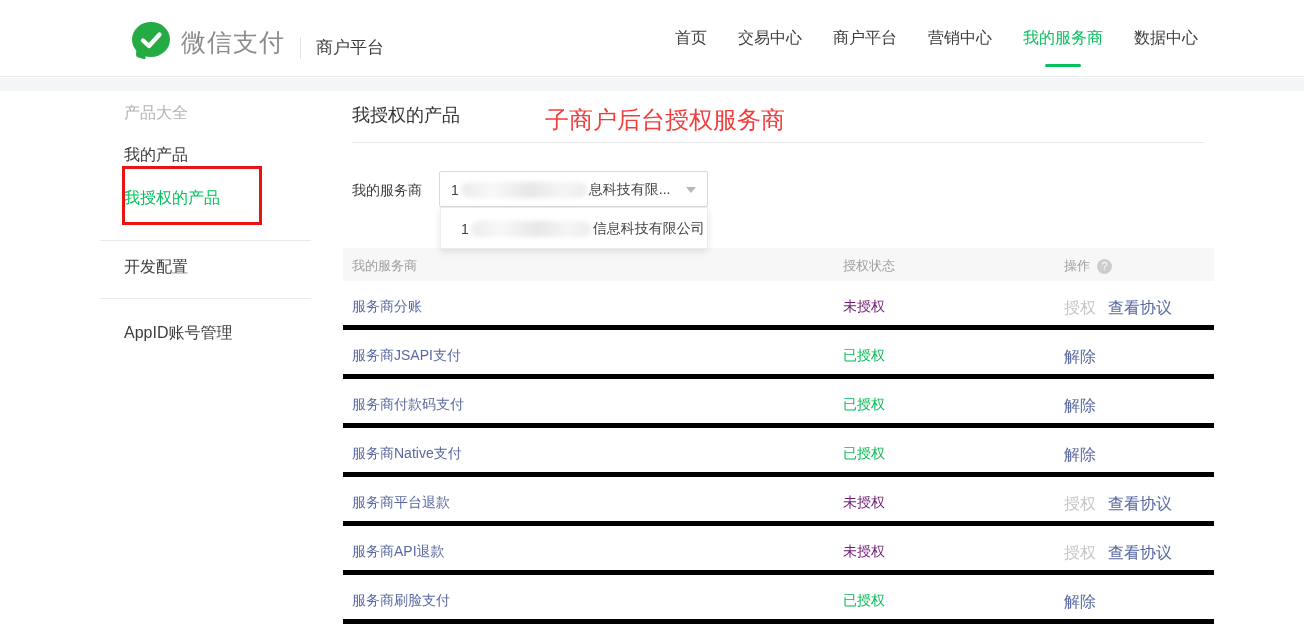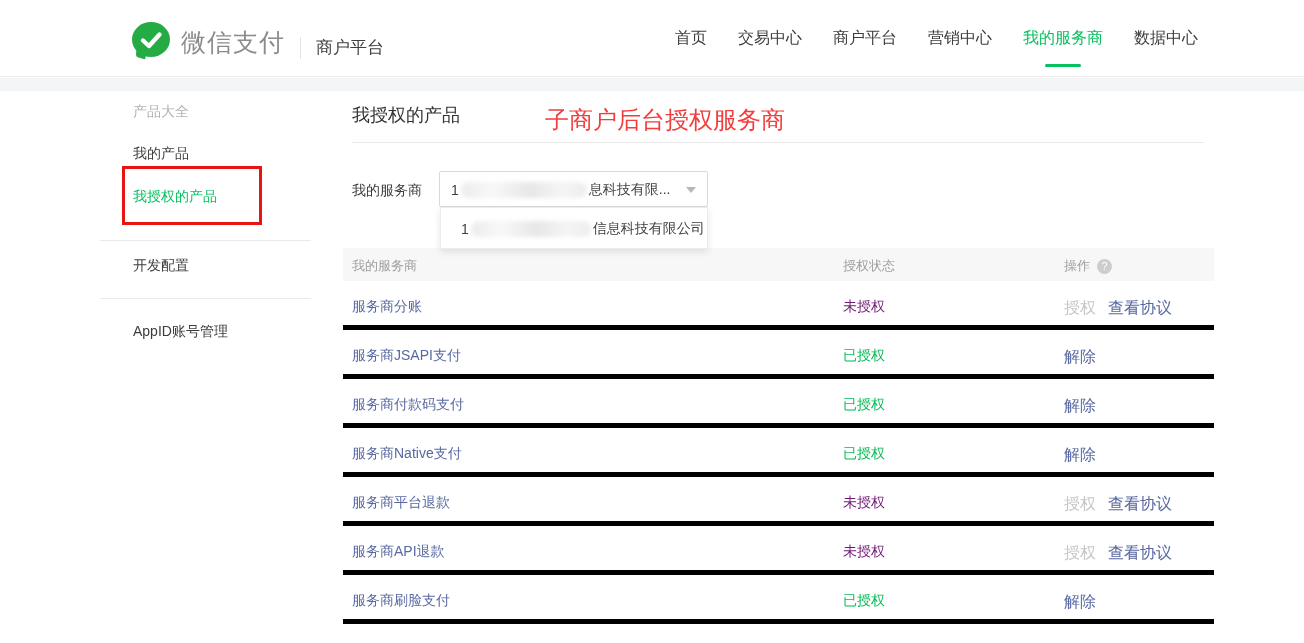--- a/index.html
+++ b/index.html
@@ -21,21 +21,21 @@
 
   .nav { position:absolute; right:106px; top:0; height:77px; display:flex; align-items:center; gap:31px; }
   .nav-item { position:relative; font-size:16px; color:#3c3c3c; cursor:pointer; white-space:nowrap; }
   .nav-item.active { color:#07c160; }
   .nav-item.active::after { content:""; position:absolute; left:50%; transform:translateX(-50%);
     bottom:-18px; width:36px; height:3px; background:#07c160; border-radius:2px; }
 
   .topband { position:absolute; top:78px; left:0; width:1304px; height:13px; background:#f4f5f6; }
 
   
-  .side-item { position:absolute; left:124px; font-size:14px; color:#3c3c3c; cursor:pointer; white-space:nowrap;margin-left:9px; }
+  .side-item { position:absolute; left:124px; font-size:16px; color:#3c3c3c; cursor:pointer; white-space:nowrap; }
   .side-item.muted { color:#b3b3b3; cursor:default; }
   .side-item.active { color:#07c160; }
   .side-divider { position:absolute; left:100px; width:211px; height:1px; background:#e9e9e9; }
   .red-box { position:absolute; left:122px; top:166px; width:140px; height:59px;
     border:3px solid #e81414; z-index:6; pointer-events:none; }
 
   
   .main-title { position:absolute; left:352px; top:103px; font-size:18px; color:#333; }
   .annotation { position:absolute; left:545px; top:104px; font-size:24px; color:#f23d3d;font-family:Liberation Serif, serif; }
   .title-divider { position:absolute; left:352px; top:142px; width:852px; height:1px; background:#e9e9e9; }

